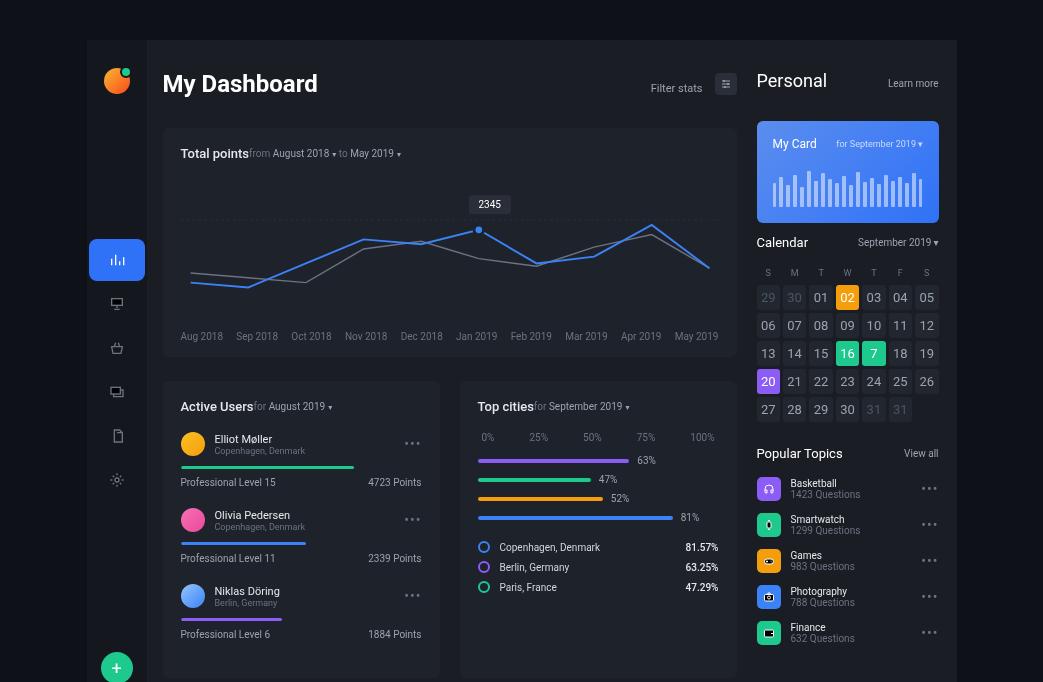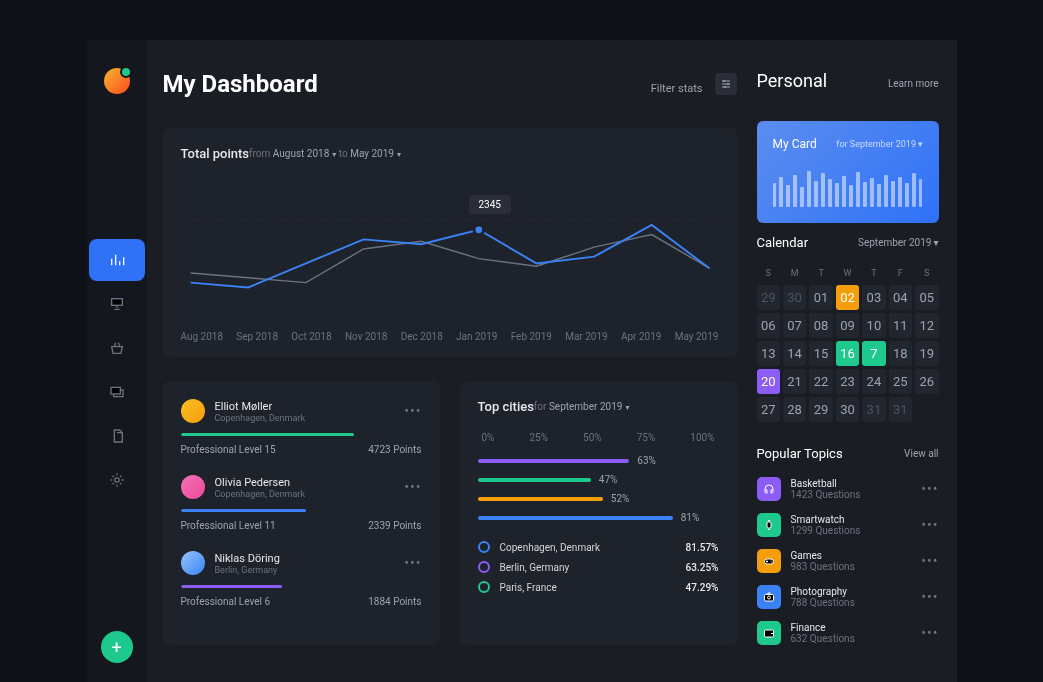--- a/index.html
+++ b/index.html
@@ -173,20 +173,24 @@
             <span>Feb 2019</span>
             <span>Mar 2019</span>
             <span>Apr 2019</span>
             <span>May 2019</span>
           </div>
       </div>
     </div>
 
     <div class="row2">
       <div class="col">
+        <div class="card-header">
+          <div class="card-title">Active Users</div>
+          <div class="date-range"><span>for</span> <span class="dv">August 2019</span></div>
+        </div>
         <div id="users">
 <div class="user">
   <div class="user-top">
     <div class="user-av u1"></div>
     <div class="user-info">
       <div class="user-name">Elliot Møller</div>
       <div class="user-loc">Copenhagen, Denmark</div>
     </div>
     <div class="more">•••</div>
   </div>

